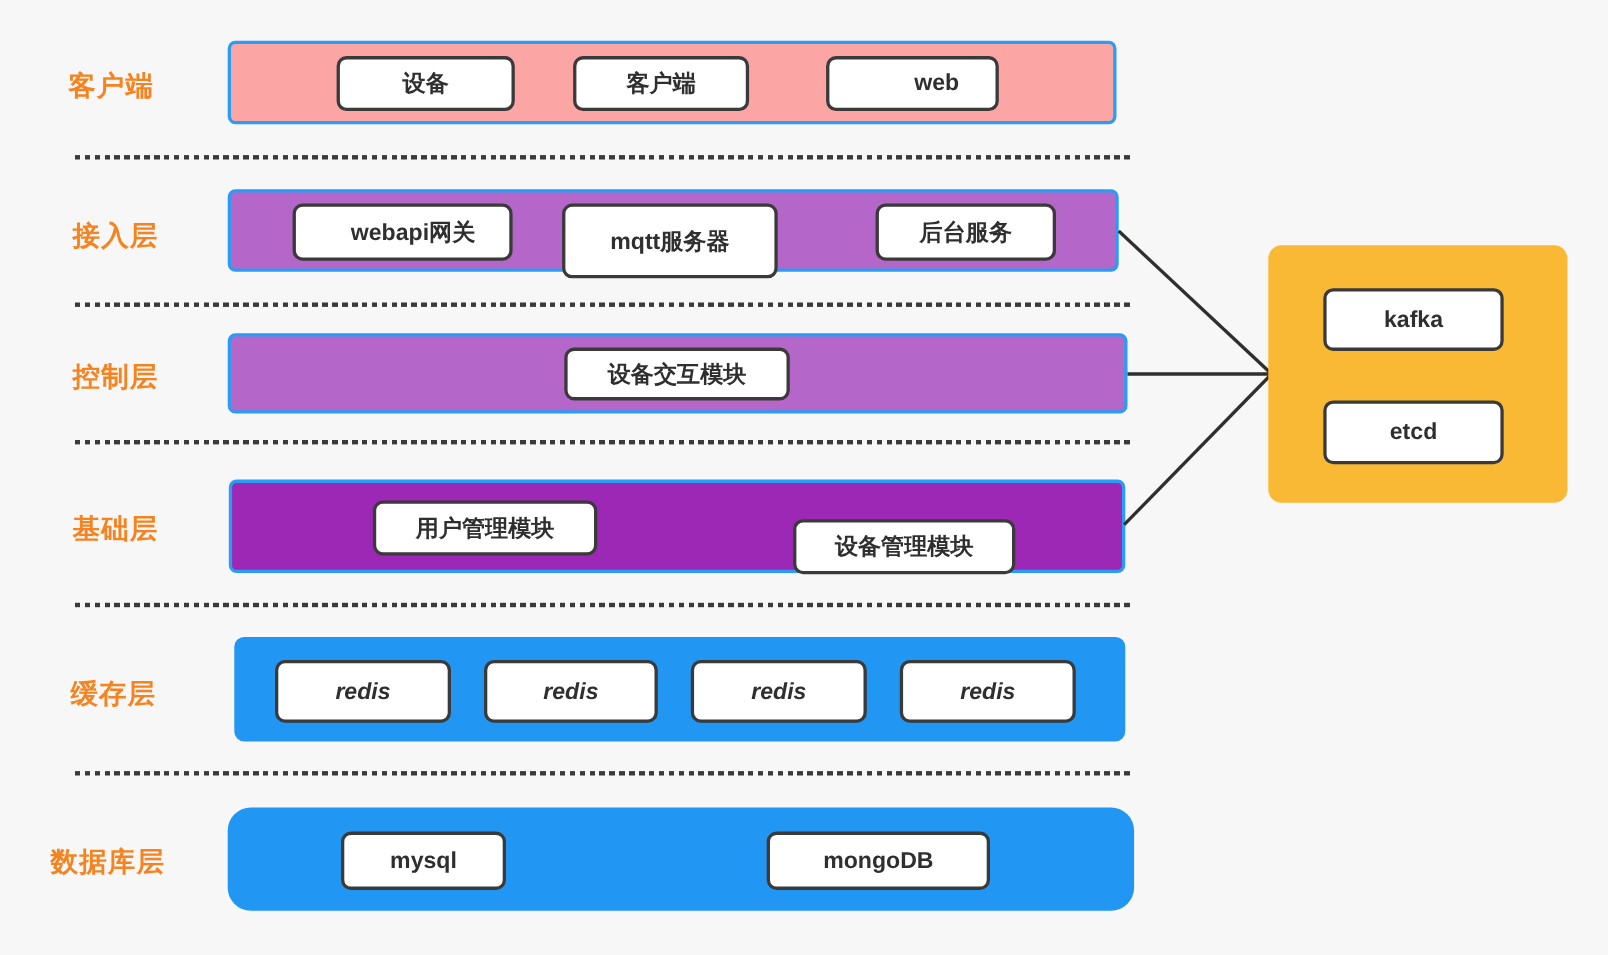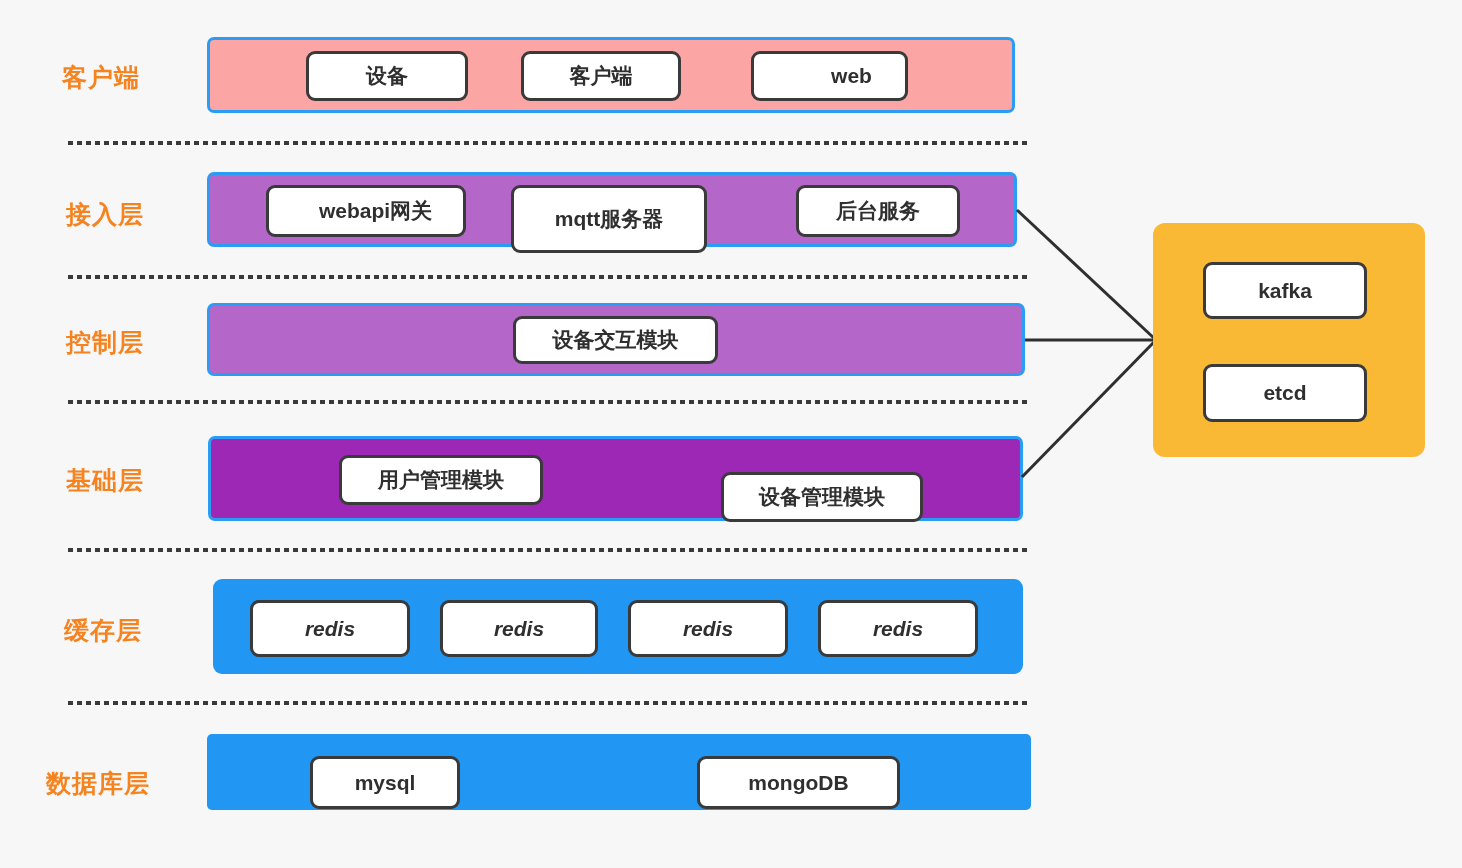--- a/index.html
+++ b/index.html
@@ -24,21 +24,21 @@
     position:absolute;
     border-radius:7px;
     box-sizing:border-box;
   }
   .bar.bordered{border:3px solid #2b9cf3;}
   .bar-client{left:207px;top:37px;width:808px;height:76px;background:#fca5a5;}
   .bar-access{left:207px;top:172px;width:810px;height:75px;background:#b566c9;}
   .bar-control{left:207px;top:303px;width:818px;height:73px;background:#b566c9;padding-left:12px;}
   .bar-foundation{left:208px;top:436px;width:815px;height:85px;background:#9d28b5;}
   .bar-cache{left:213px;top:579px;width:810px;height:95px;background:#2196f3;border-radius:9px;font-style:italic;}
-  .bar-database{left:207px;top:734px;width:824px;height:76px;background:#2196f3;border-radius:5px;}
+  .bar-database{left:207px;top:734px;width:824px;height:94px;background:#2196f3;border-radius:21px;}
 
   .node{
     position:absolute;
     background:#ffffff;
     border:3px solid #3a3a3a;
     border-radius:9px;
     box-sizing:border-box;
     display:flex;align-items:center;justify-content:center;
     font-weight:bold;
     font-size:21px;

